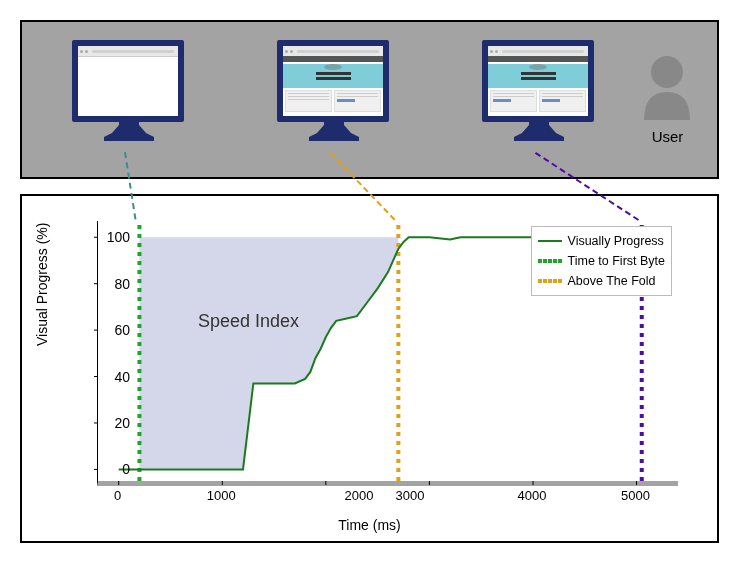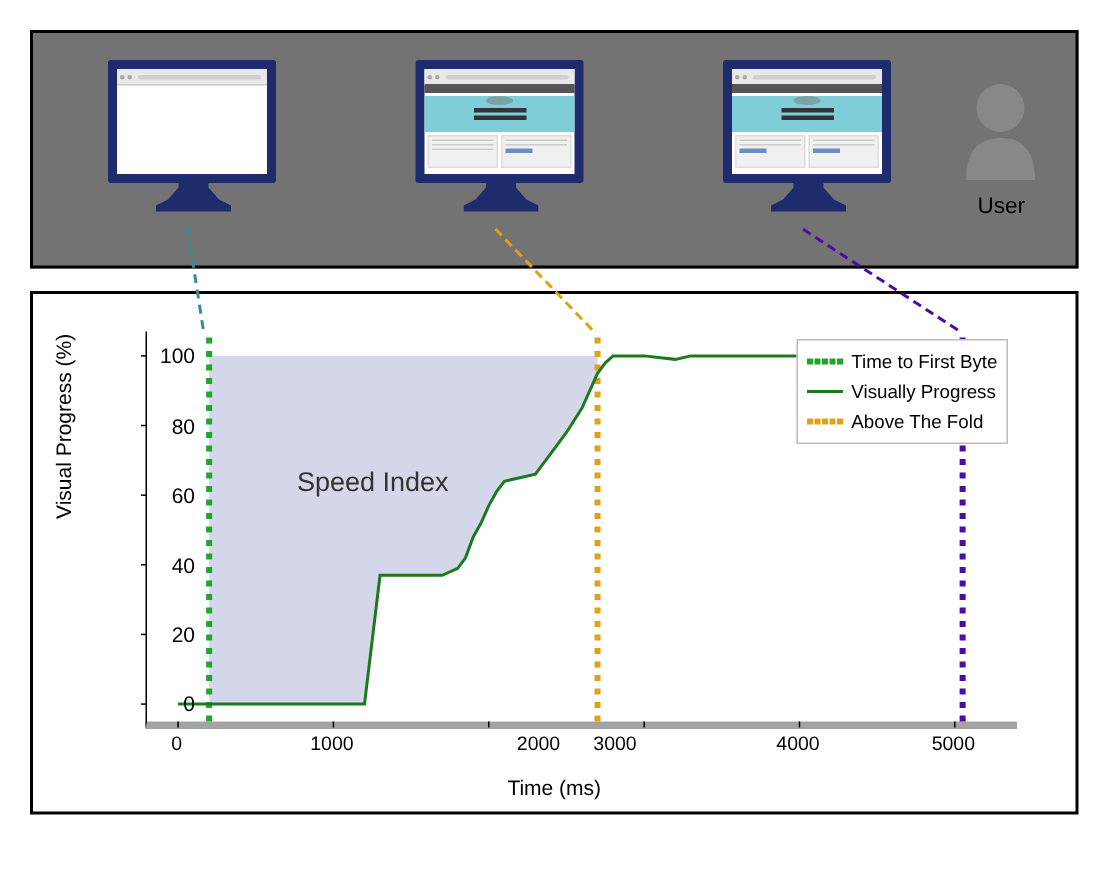--- a/index.html
+++ b/index.html
@@ -10,21 +10,21 @@
   }
   .container {
     width: 699px;
     height: 542px;
     position: relative;
   }
   .top-panel {
     border: 2px solid black;
     height: 155px;
     position: relative;
-    background: #737373;
+    background: #a3a3a3;
   }
   .monitor {
     position: absolute;
     width: 110px;
     height: 95px;
   }
   .monitor-frame {
     width: 100px;
     height: 70px;
     border: 6px solid #1e2c6e;
@@ -276,32 +276,32 @@
             <line x1="-4" x2="0" y1="201.96428571428572" y2="201.96428571428572" stroke="black"></line>
             <line x1="-4" x2="0" y1="155.53571428571428" y2="155.53571428571428" stroke="black"></line>
             <line x1="-4" x2="0" y1="109.10714285714283" y2="109.10714285714283" stroke="black"></line>
             <line x1="-4" x2="0" y1="62.678571428571445" y2="62.678571428571445" stroke="black"></line>
             <line x1="-4" x2="0" y1="16.25" y2="16.25" stroke="black"></line>
           </svg>
           <div class="speed-index-label" style="left: 100px; top: 89.8214px;">Speed Index</div>
         </div>
       <div class="legend" id="legend">
           <div class="legend-row">
-            <div class="legend-swatch-dot">
-              <span style="background: rgb(30, 166, 42);"></span>
-              <span style="background: rgb(30, 166, 42);"></span>
-              <span style="background: rgb(30, 166, 42);"></span>
-              <span style="background: rgb(30, 166, 42);"></span>
-              <span style="background: rgb(30, 166, 42);"></span>
-            </div>
-            <span>Time to First Byte</span>
-          </div>
-          <div class="legend-row">
             <div class="legend-swatch-line" style="background: rgb(27, 122, 27);"></div>
             <span>Visually Progress</span>
+          </div>
+          <div class="legend-row">
+            <div class="legend-swatch-dot">
+              <span style="background: rgb(30, 166, 42);"></span>
+              <span style="background: rgb(30, 166, 42);"></span>
+              <span style="background: rgb(30, 166, 42);"></span>
+              <span style="background: rgb(30, 166, 42);"></span>
+              <span style="background: rgb(30, 166, 42);"></span>
+            </div>
+            <span>Time to First Byte</span>
           </div>
           <div class="legend-row">
             <div class="legend-swatch-dot">
               <span style="background: rgb(224, 160, 24);"></span>
               <span style="background: rgb(224, 160, 24);"></span>
               <span style="background: rgb(224, 160, 24);"></span>
               <span style="background: rgb(224, 160, 24);"></span>
               <span style="background: rgb(224, 160, 24);"></span>
             </div>
             <span>Above The Fold</span>

